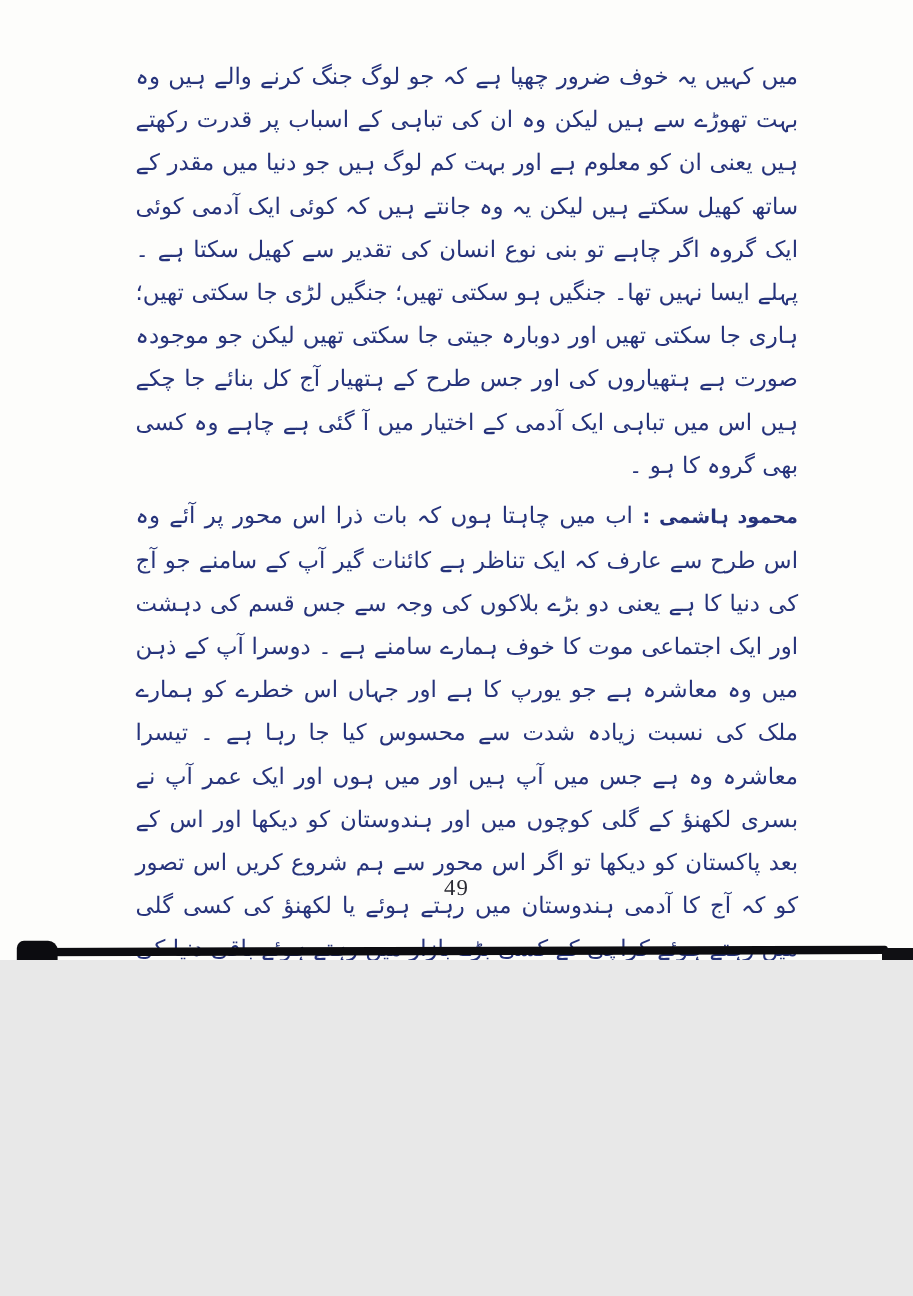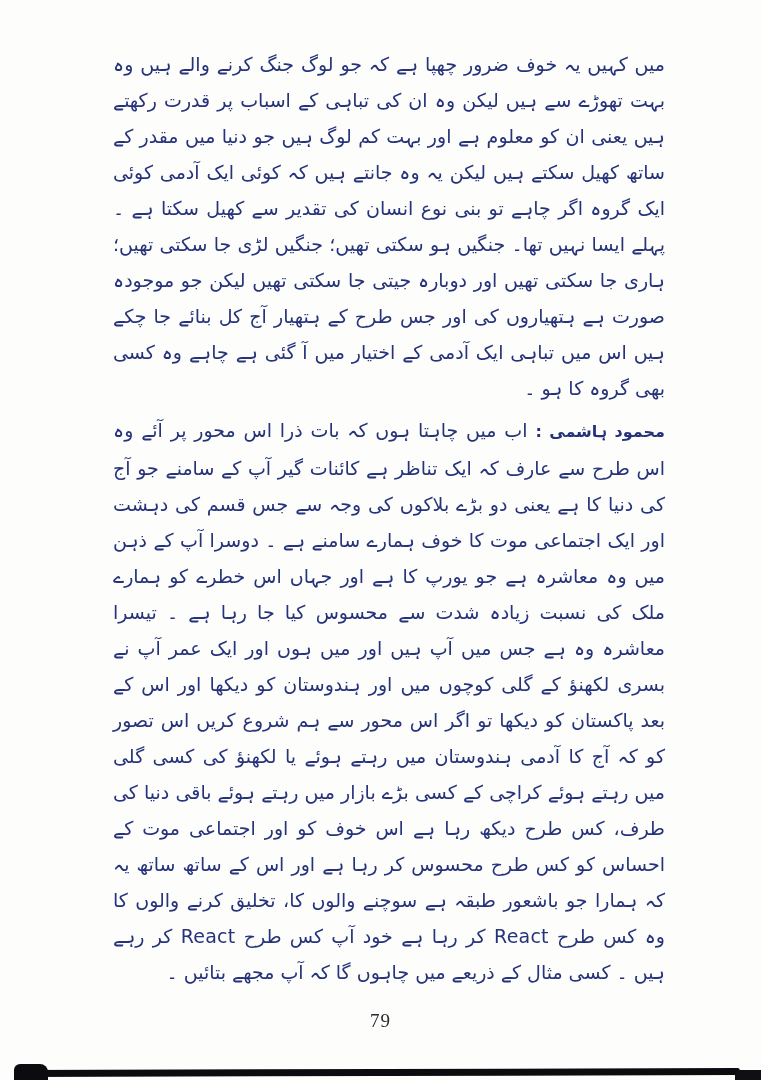--- a/index.html
+++ b/index.html
@@ -3,21 +3,21 @@
 <meta charset="utf-8">
 <style>
   html, body {
     margin: 0;
     padding: 0;
     background: #e8e8e8;
   }
   .page {
     position: relative;
     width: 761px;
-    height: 1080px;
+    height: 800px;
     margin: 0 auto;
     background: #fdfdfb;
     overflow: hidden;
     font-family: "DejaVu Sans", sans-serif;
   }
   .text-block {
     position: absolute;
     top: 46px;
     right: 96px;
     width: 552px;
@@ -87,19 +87,19 @@
 <div class="page">
 
   <div class="text-block">
 
     <p class="para"><span class="speaker"></span><span>میں کہیں یہ خوف ضرور چھپا ہے کہ جو لوگ جنگ کرنے والے ہیں وہ بہت تھوڑے سے ہیں لیکن وہ ان کی تباہی کے اسباب پر قدرت رکھتے ہیں یعنی ان کو معلوم ہے اور بہت کم لوگ ہیں جو دنیا میں مقدر کے ساتھ کھیل سکتے ہیں لیکن یہ وہ جانتے ہیں کہ کوئی ایک آدمی کوئی ایک گروہ اگر چاہے تو بنی نوع انسان کی تقدیر سے کھیل سکتا ہے ۔ پہلے ایسا نہیں تھا۔ جنگیں ہو سکتی تھیں؛ جنگیں لڑی جا سکتی تھیں؛ ہاری جا سکتی تھیں اور دوبارہ جیتی جا سکتی تھیں لیکن جو موجودہ صورت ہے ہتھیاروں کی اور جس طرح کے ہتھیار آج کل بنائے جا چکے ہیں اس میں تباہی ایک آدمی کے اختیار میں آ گئی ہے چاہے وہ کسی بھی گروہ کا ہو ۔</span></p>
 
     <p class="para"><span class="speaker">محمود ہاشمی :</span><span>اب میں چاہتا ہوں کہ بات ذرا اس محور پر آئے وہ اس طرح سے عارف کہ ایک تناظر ہے کائنات گیر آپ کے سامنے جو آج کی دنیا کا ہے یعنی دو بڑے بلاکوں کی وجہ سے جس قسم کی دہشت اور ایک اجتماعی موت کا خوف ہمارے سامنے ہے ۔ دوسرا آپ کے ذہن میں وہ معاشرہ ہے جو یورپ کا ہے اور جہاں اس خطرے کو ہمارے ملک کی نسبت زیادہ شدت سے محسوس کیا جا رہا ہے ۔ تیسرا معاشرہ وہ ہے جس میں آپ ہیں اور میں ہوں اور ایک عمر آپ نے بسری لکھنؤ کے گلی کوچوں میں اور ہندوستان کو دیکھا اور اس کے بعد پاکستان کو دیکھا تو اگر اس محور سے ہم شروع کریں اس تصور کو کہ آج کا آدمی ہندوستان میں رہتے ہوئے یا لکھنؤ کی کسی گلی میں رہتے ہوئے کراچی کے کسی بڑے بازار میں رہتے ہوئے باقی دنیا کی طرف، کس طرح دیکھ رہا ہے اس خوف کو اور اجتماعی موت کے احساس کو کس طرح محسوس کر رہا ہے اور اس کے ساتھ ساتھ یہ کہ ہمارا جو باشعور طبقہ ہے سوچنے والوں کا، تخلیق کرنے والوں کا وہ کس طرح React کر رہا ہے خود آپ کس طرح React کر رہے ہیں ۔ کسی مثال کے ذریعے میں چاہوں گا کہ آپ مجھے بتائیں ۔</span></p>
 
   </div>
 
-  <div class="page-number">79</div>
+  <div class="page-number">49</div>
 
   <div class="scan-edge-bar"></div>
   <div class="scan-edge-corner"></div>
   <div class="scan-edge-right"></div>
 
 </div>
 
 </body></html>

